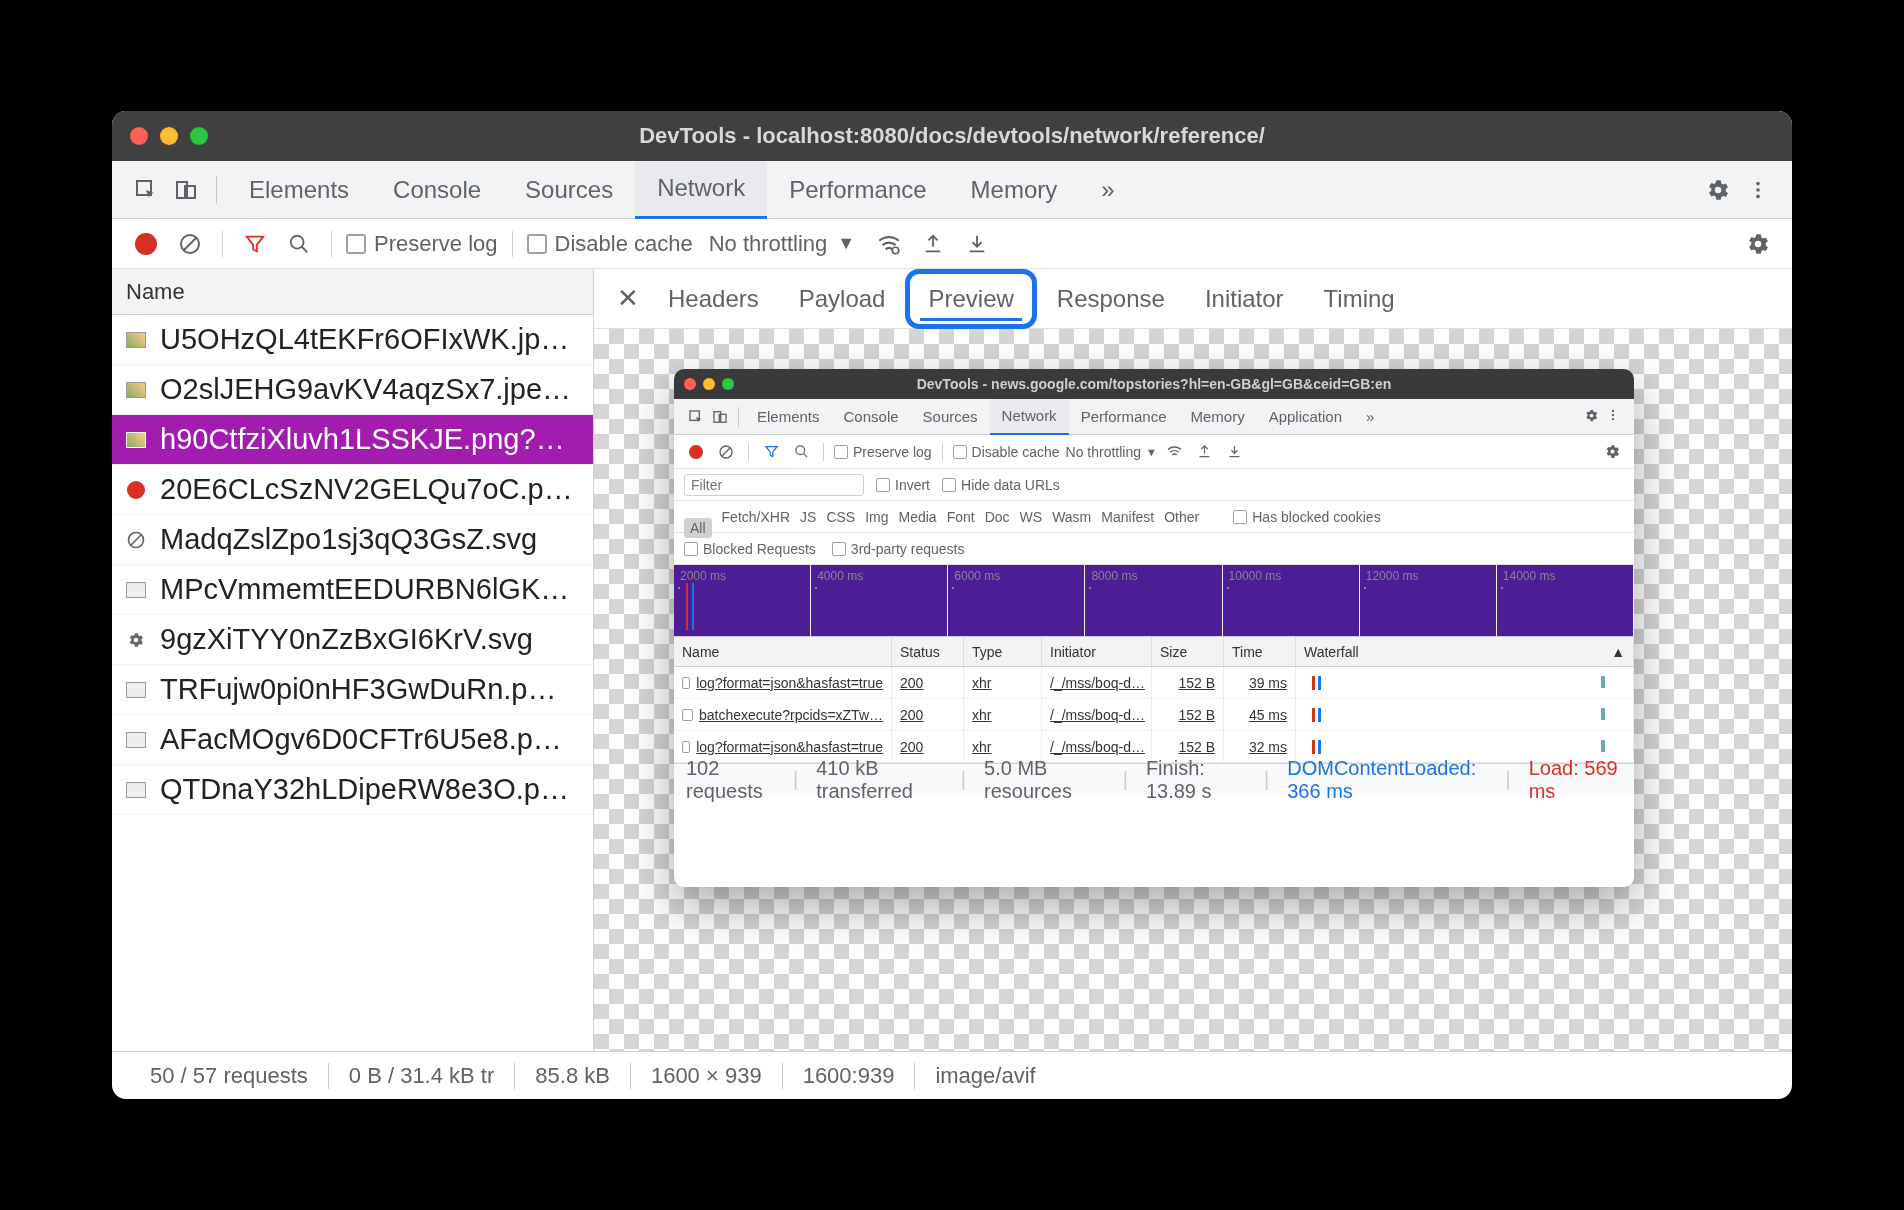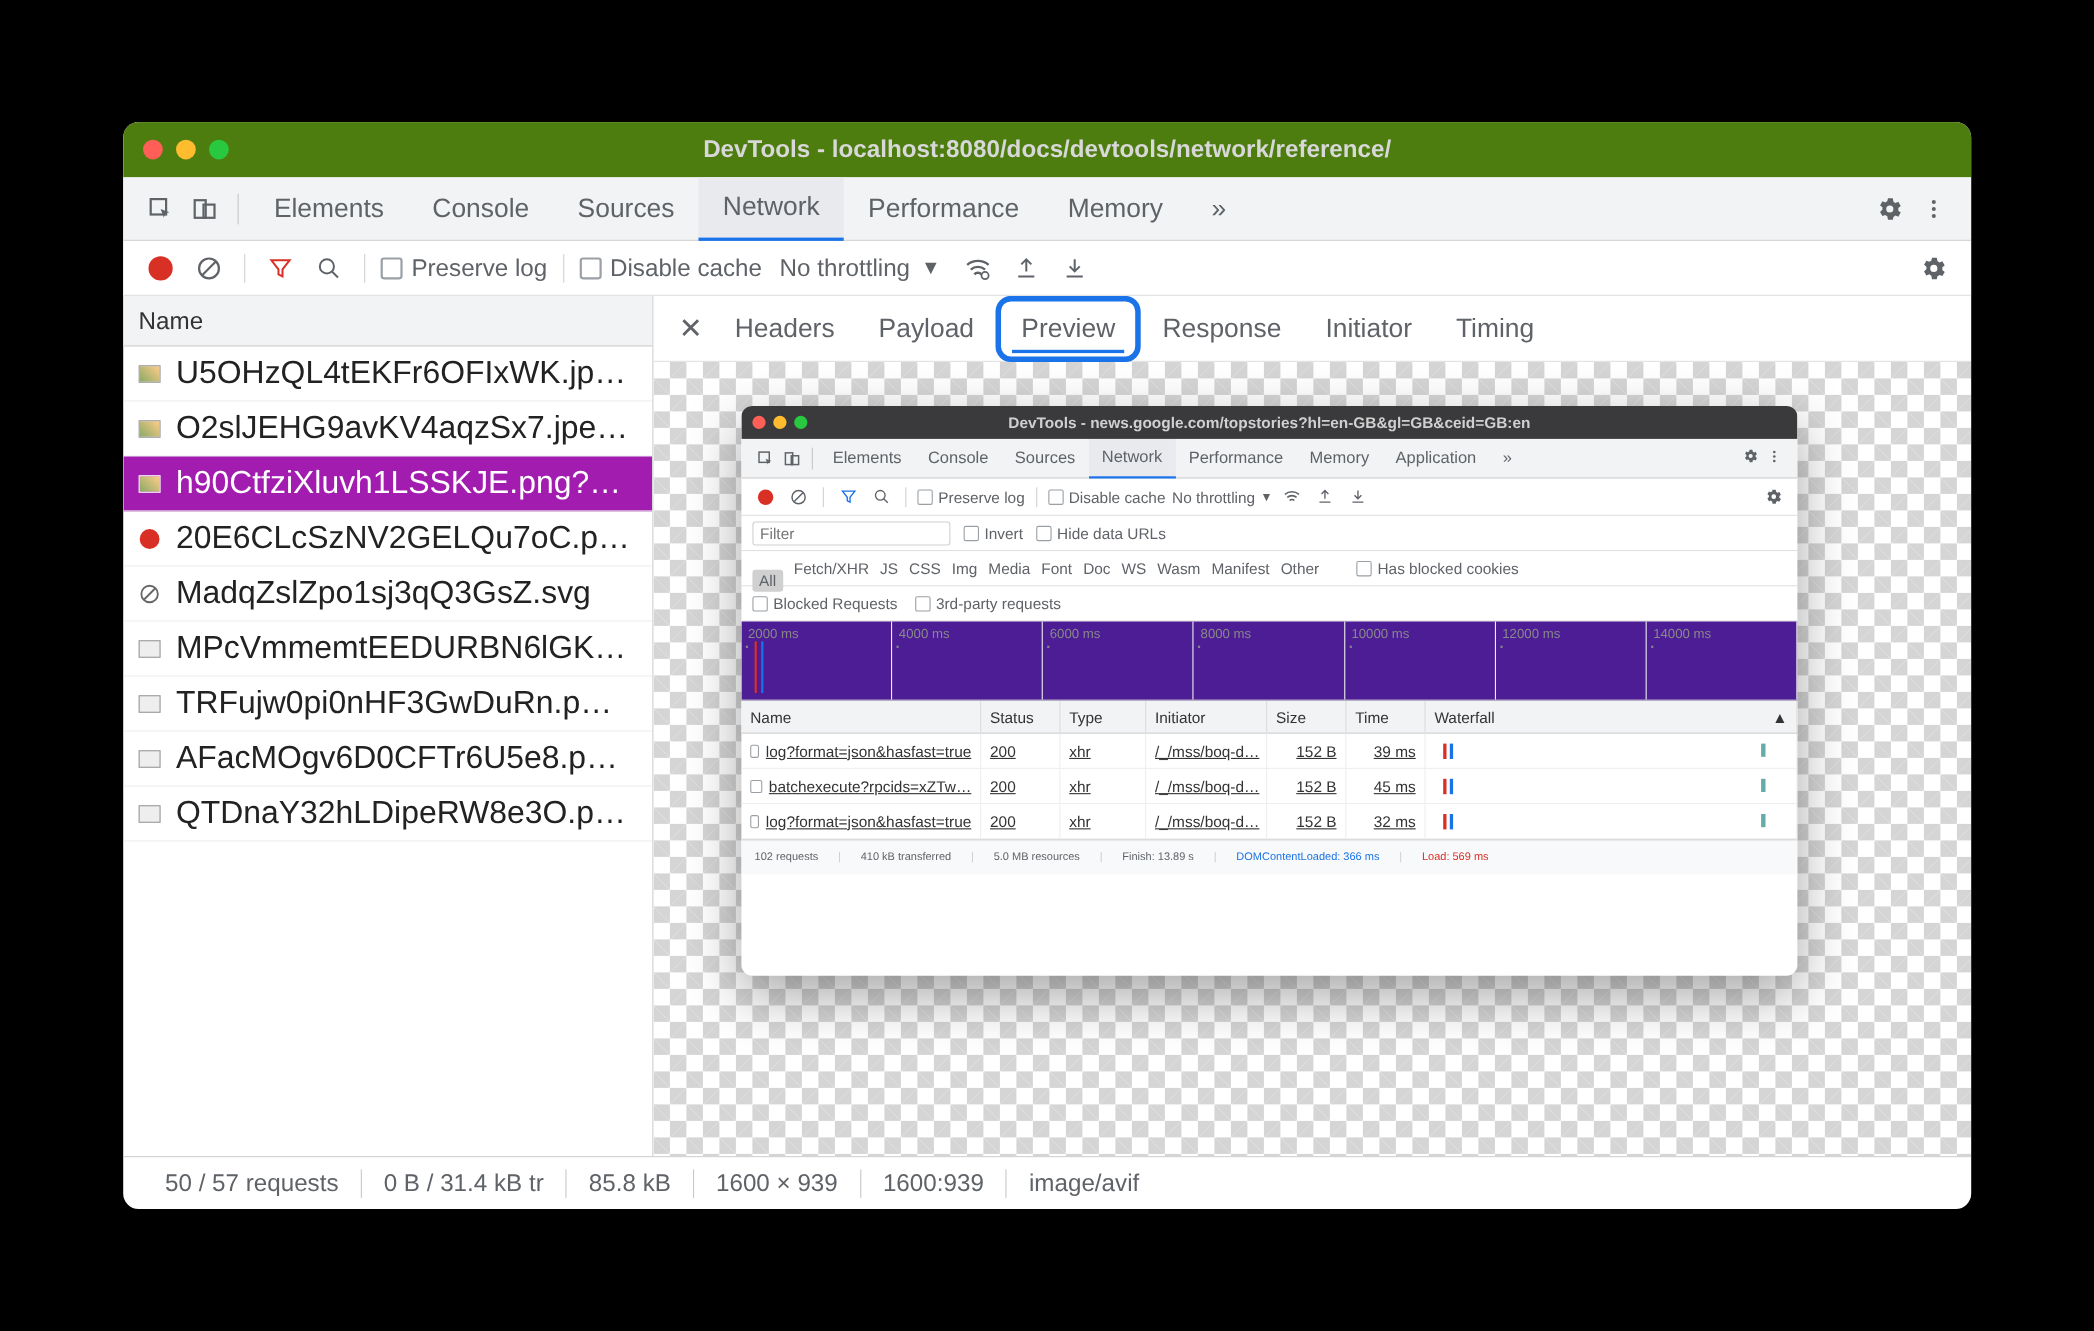--- a/index.html
+++ b/index.html
@@ -18,21 +18,21 @@
       background: #fff;
       border-radius: 14px;
       overflow: hidden;
       box-shadow: 0 30px 90px rgba(0,0,0,0.6);
       display: flex;
       flex-direction: column;
       position: relative;
     }
     .titlebar {
       height: 50px;
-      background: #4d7c0f;
+      background: #404040;
       display: flex;
       align-items: center;
       padding: 0 18px;
       position: relative;
     }
     .traffic-lights { display: flex; gap: 12px; }
     .tl { width: 18px; height: 18px; border-radius: 50%; }
     .tl.red { background: #ff5f57; }
     .tl.yellow { background: #febc2e; }
     .tl.green { background: #28c840; }
@@ -260,21 +260,21 @@
     .inner-table-header {
       height:30px; display:flex; background:#f1f3f4; border-bottom:1px solid #d0d0d0; font-size:14px; color:#333;
     }
     .th { display:flex; align-items:center; padding:0 8px; border-right:1px solid #ddd;}
     .tr { height:32px; display:flex; border-bottom:1px solid #eee; font-size:14px; color:#333;}
     .td { display:flex; align-items:center; padding:0 8px; border-right:1px solid #eee; overflow:hidden; white-space:nowrap;text-decoration:underline;}
     .col-name{width:218px;} .col-status{width:72px;} .col-type{width:78px;}
     .col-init{width:110px;} .col-size{width:72px;} .col-time{width:72px;}
     .col-water{flex:1;}
     .inner-status {
-      height:32px; display:flex; align-items:center; padding:0 12px; gap:18px; font-size:10px; color:#5f6368; border-top:1px solid #d0d0d0; background:#f8f9fa;
+      height:32px; display:flex; align-items:center; padding:0 12px; gap:18px; font-size:20px; color:#5f6368; border-top:1px solid #d0d0d0; background:#f8f9fa;
     }
     .status-bar {
       height: 48px;
       border-top: 1px solid #d0d0d0;
       display:flex; align-items:center;
       padding: 0 18px;
       font-size: 22px;
       color:#5f6368;
       gap: 0;
     }
@@ -431,20 +431,28 @@
                 <line x1="6" y1="18" x2="18" y2="6" stroke="#666" stroke-width="2"></line>
               </svg>
             </div>
             <span>MadqZslZpo1sj3qQ3GsZ.svg</span>
           </div>
           <div class="request-row">
             <div class="req-icon">
               <div class="icon-img-box"></div>
             </div>
             <span>MPcVmmemtEEDURBN6lGK…</span>
+          </div>
+          <div class="request-row">
+            <div class="req-icon">
+              <svg width="18" height="18" viewBox="0 0 24 24">
+                <path fill="#666" d="M19.14 12.94a7.07 7.07 0 000-1.88l2.03-1.58-2-3.46-2.39.96a7.03 7.03 0 00-1.62-.94L14.5 3h-4l-.66 2.54c-.58.24-1.12.55-1.62.94l-2.39-.96-2 3.46 2.03 1.58a7.07 7.07 0 000 1.88L3.83 14.5l2 3.46 2.39-.96c.5.39 1.04.7 1.62.94L10.5 21h4l.66-2.54c.58-.24 1.12-.55 1.62-.94l2.39.96 2-3.46-2.03-1.58zM12 15a3 3 0 110-6 3 3 0 010 6z"></path>
+              </svg>
+            </div>
+            <span>9gzXiTYY0nZzBxGI6KrV.svg</span>
           </div>
           <div class="request-row">
             <div class="req-icon">
               <div class="icon-img-box"></div>
             </div>
             <span>TRFujw0pi0nHF3GwDuRn.p…</span>
           </div>
           <div class="request-row">
             <div class="req-icon">
               <div class="icon-img-box"></div>

